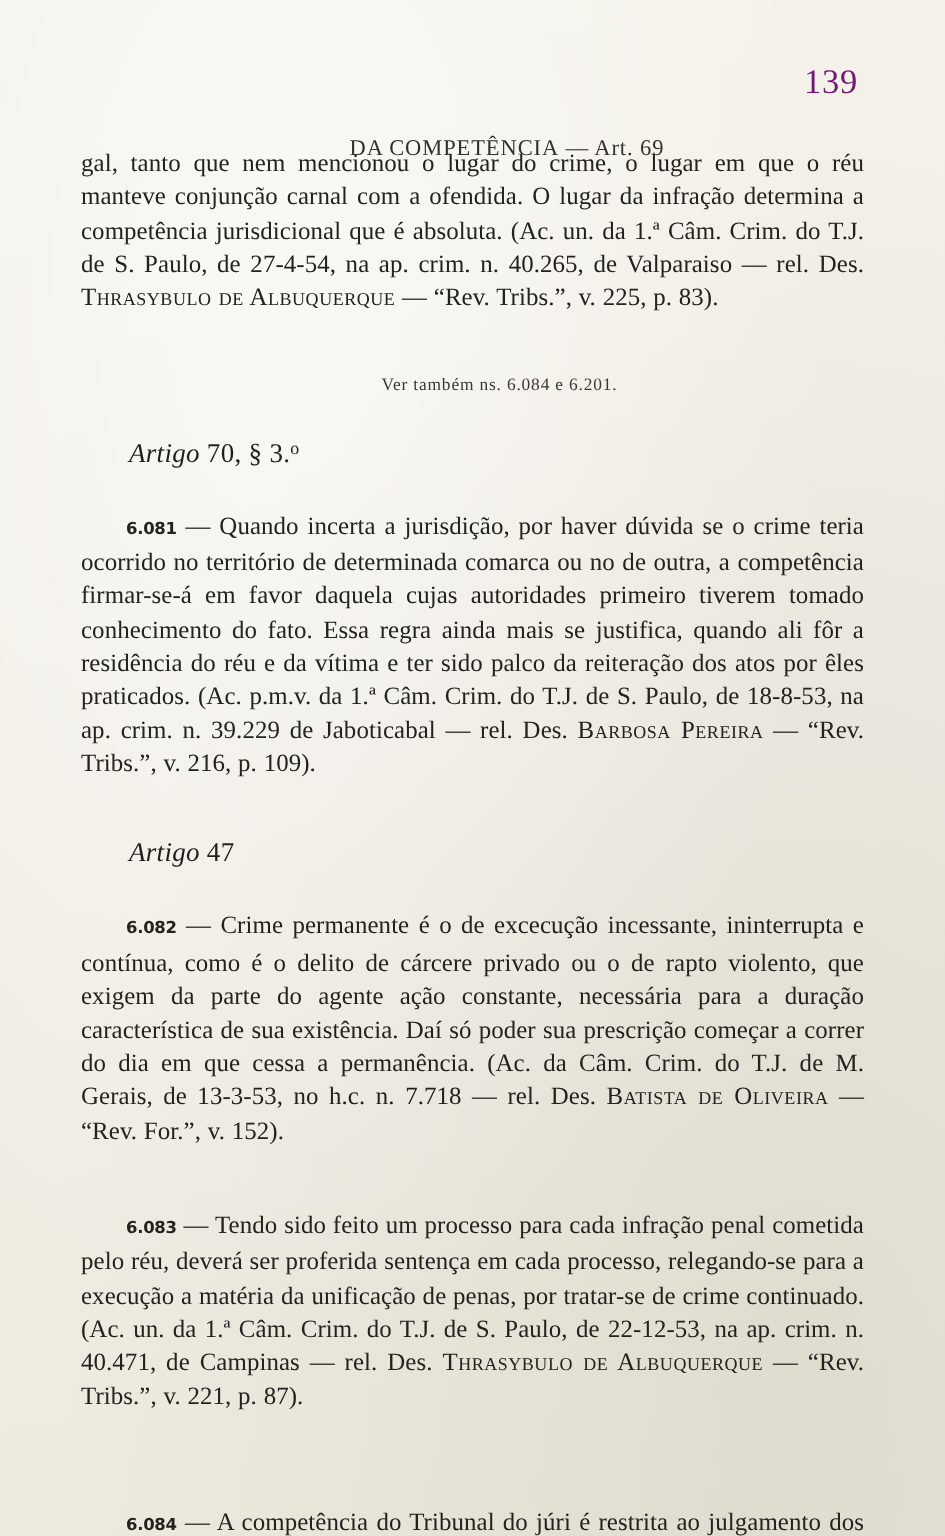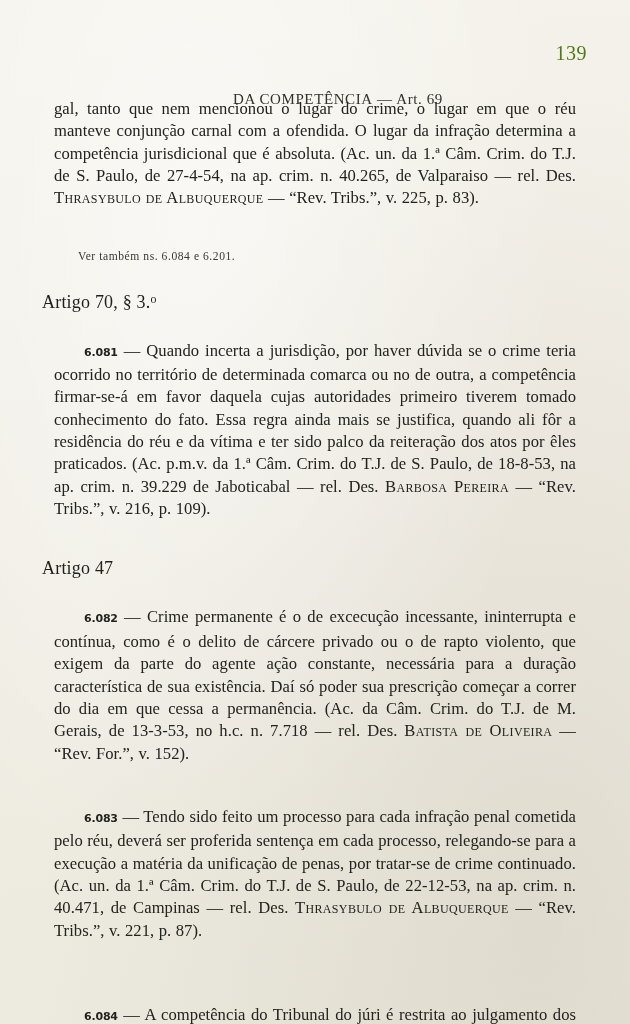--- a/index.html
+++ b/index.html
@@ -49,24 +49,24 @@
     color: #33312c;
     padding-left: 46px;
     white-space: nowrap;
     margin-top: 47px;
   }
   .head-title .roman-part {
     font-variant: normal;
   }
   .folio {
     position: absolute;
-    right: 1px;
+    right: 16px;
     top: -2px;
-    font-size: 20px;
-    color: #4d7c0f;
+    font-size: 23px;
+    color: #701a75;
     letter-spacing: 0.5px;
   }
 
   
   .body-col {
     position: absolute;
     top: 86px;
     left: 42px;
     width: 546px;
   }
@@ -99,30 +99,33 @@
     font-variant: small-caps;
     letter-spacing: 0.35px;
   }
   .note {
     margin: 0;
     font-size: 11.6px;
     line-height: 16px;
     letter-spacing: 0.55px;
     color: #3a3832;
     text-indent: 36px;
+    text-align: center;
   }
   h2.artigo {
     margin: 0;
     font-size: 18px;
     font-weight: normal;
     line-height: 24px;
     color: #211f1c;
     letter-spacing: 0.2px;
   }
   h2.artigo .it {
+    font-style: italic;
+    margin-left: 44px;
   }
   .sp-note   { height: 27px; }
   .sp-head   { height: 25px; }
   .sp-afterhead { height: 14px; }
   .sp-para   { height: 17px; }
   .sp-beforehead { height: 24px; }
 
   sup.ord {
     font-size: 0.66em;
     vertical-align: 0.46em;

